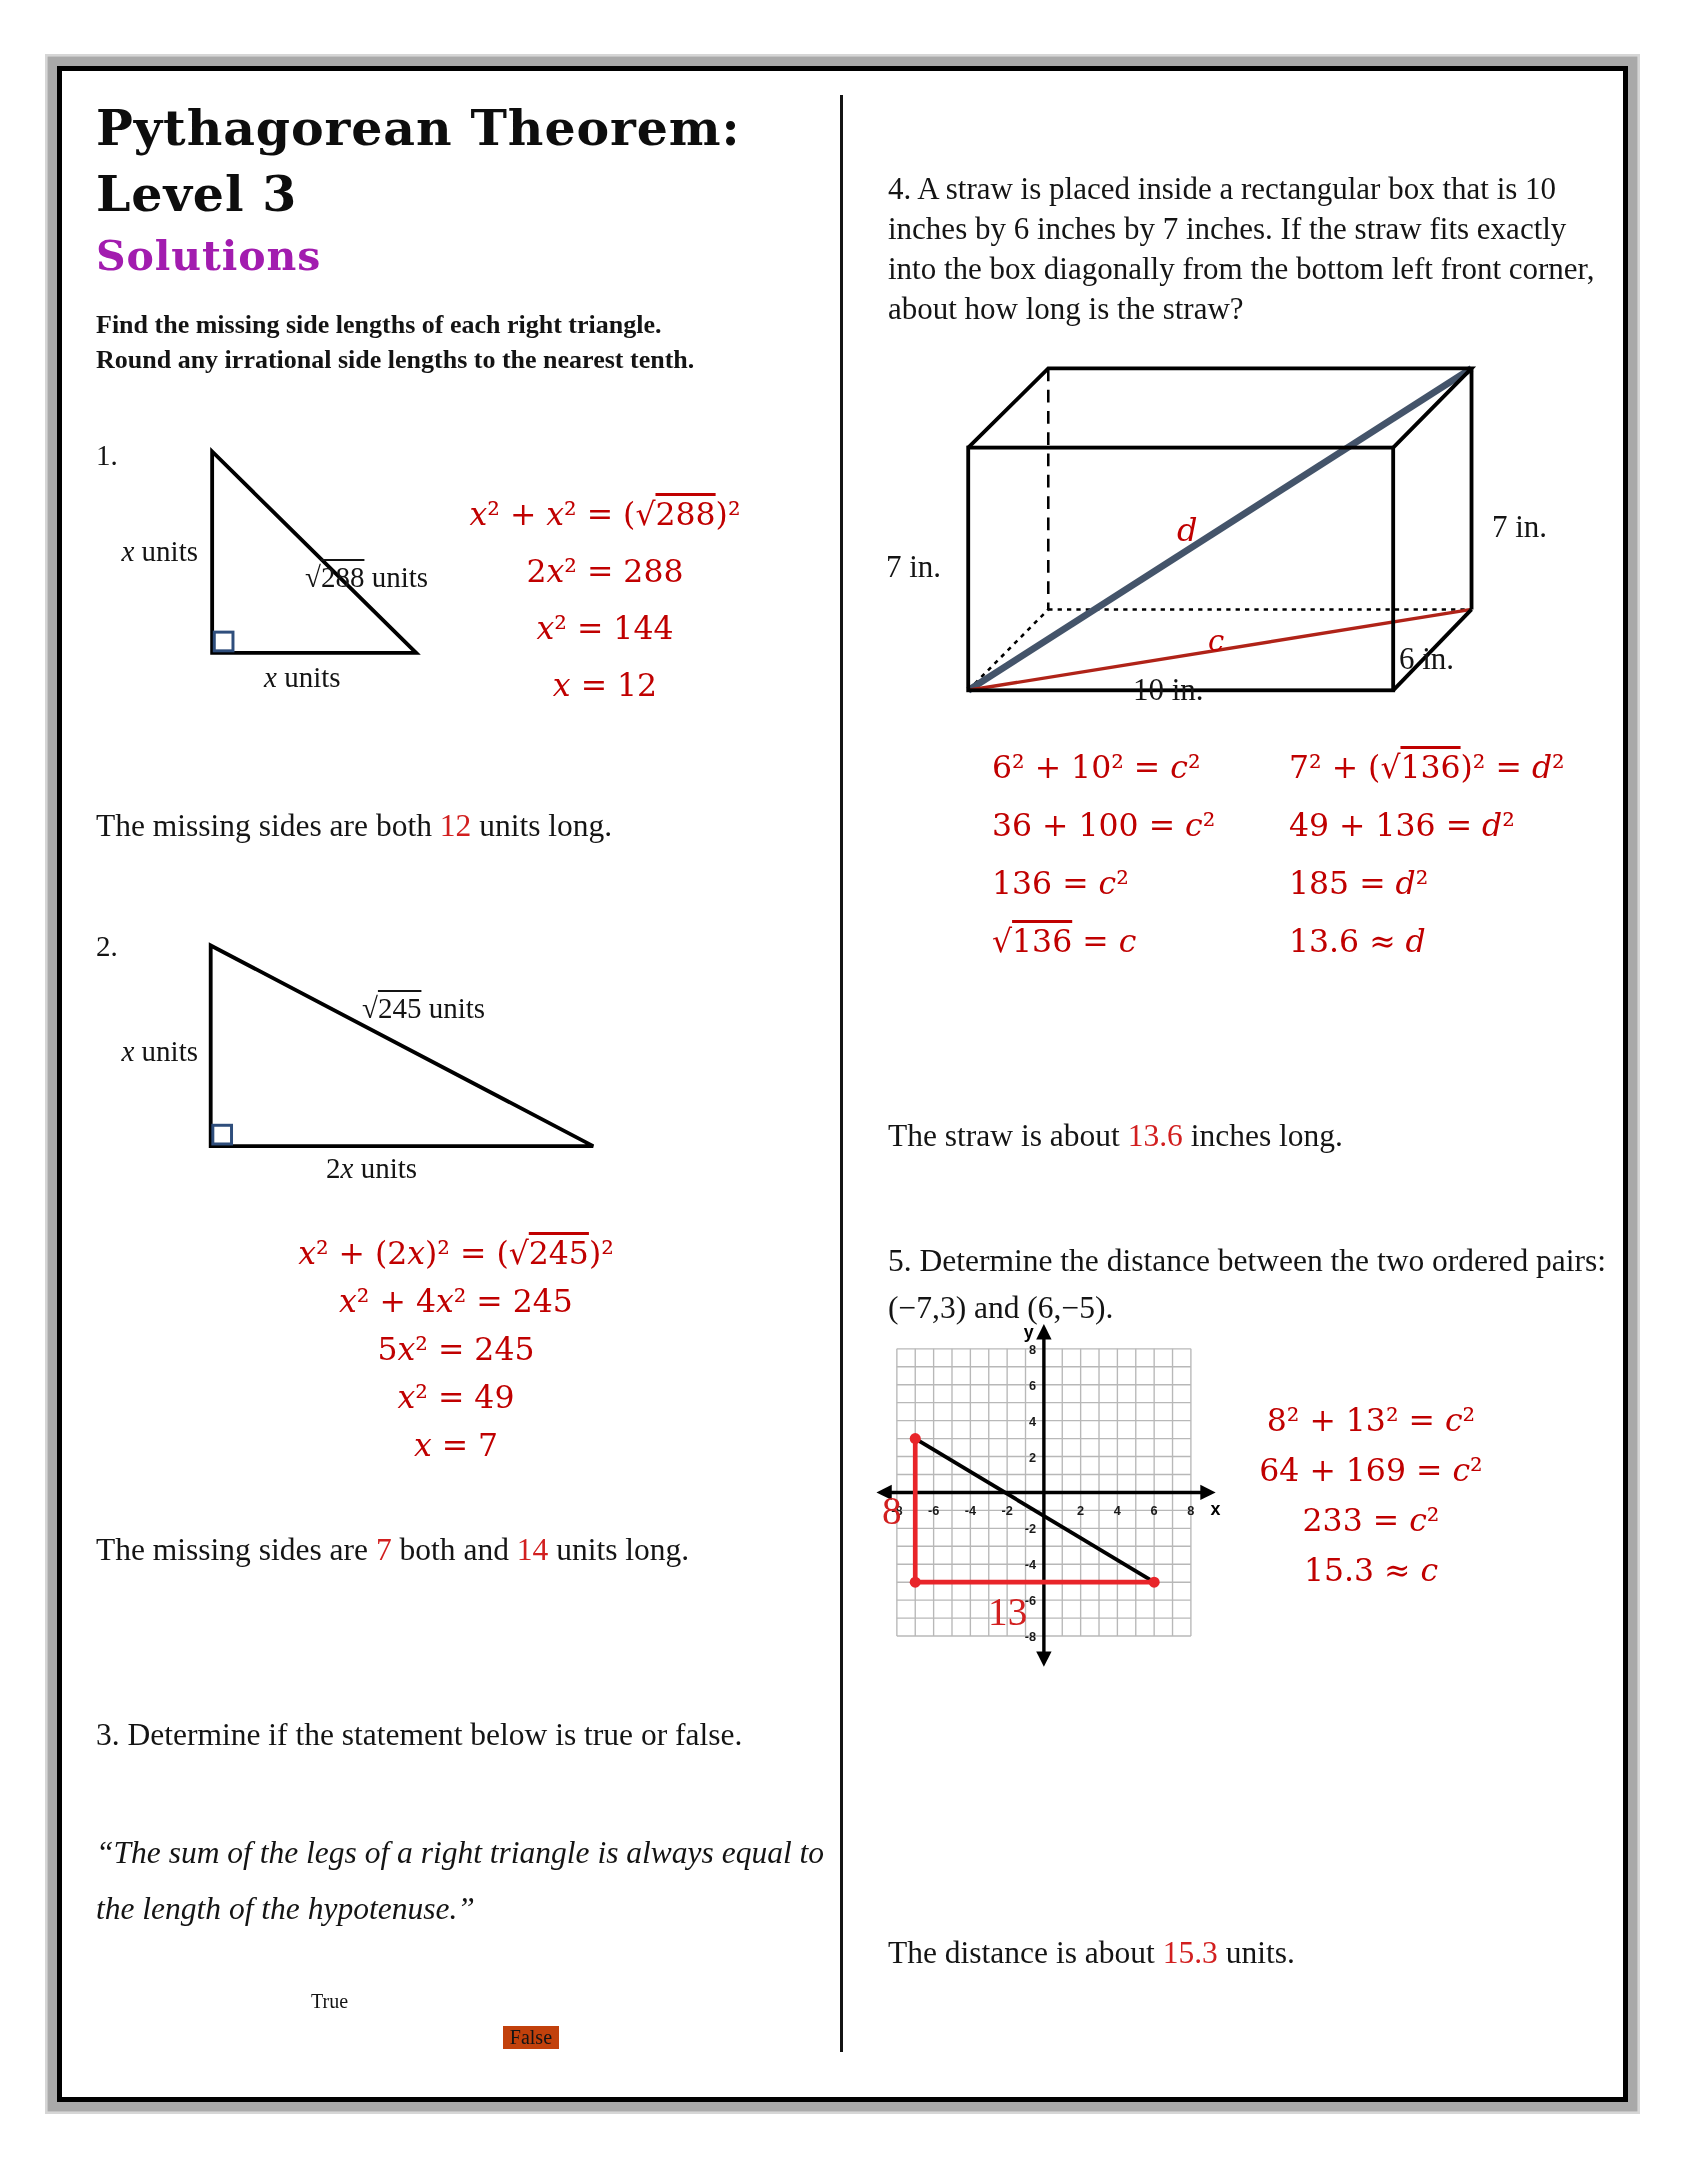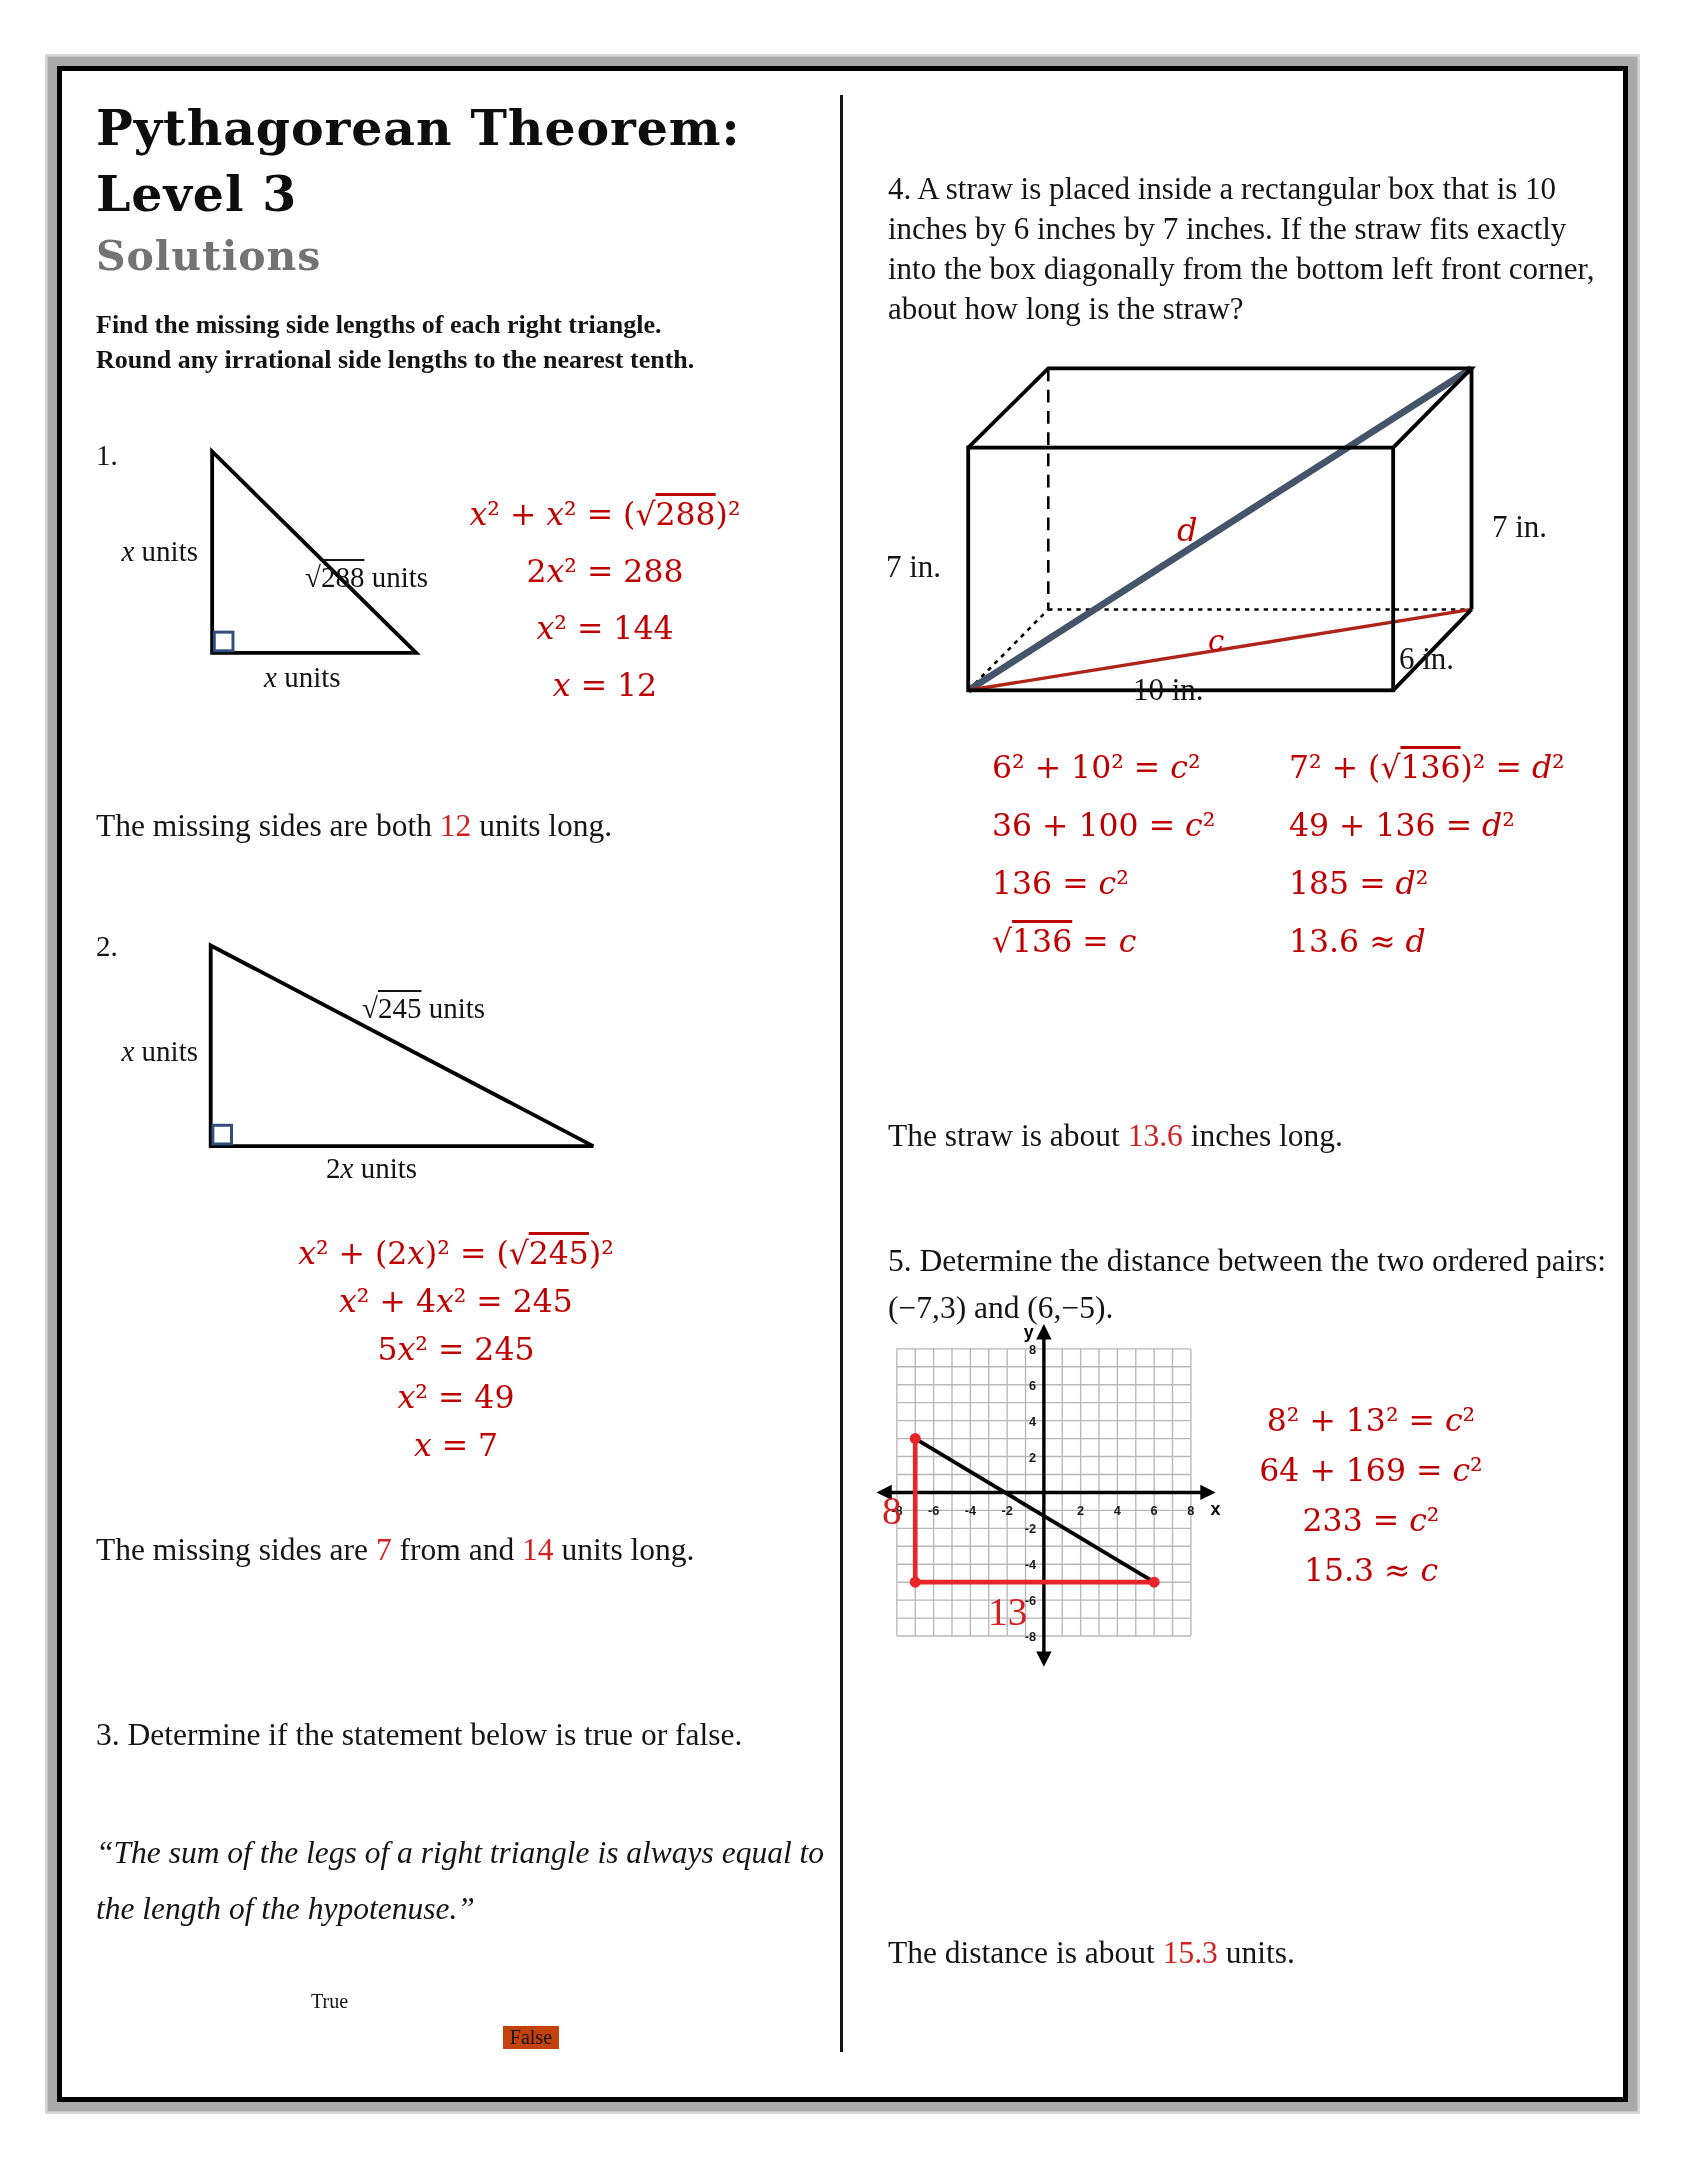--- a/index.html
+++ b/index.html
@@ -39,21 +39,21 @@
 
 <div class="canvas">
   <div class="frame"></div>
   <div class="divider"></div>
 
   <div class="abs title" style="left:96px;top:95px;">
     <div>Pythagorean Theorem:</div>
     <div>Level 3</div>
   </div>
 
-  <div class="abs solutions" style="left:96px;top:232px;color:#737373;">Solutions</div>
+  <div class="abs solutions" style="left:96px;top:232px;color:#a21caf;">Solutions</div>
 
   <div class="abs instr" style="left:96px;top:307px;">Find the missing side lengths of each right triangle. Round any irrational side lengths to the nearest tenth.</div>
 
   <div class="abs pnum" style="left:96px;top:439px;">1.</div>
 
   <svg class="abs" style="left:200px;top:443px;" width="230" height="221" viewBox="0 0 270 260">
     <polygon points="14,10 14,247 254,247" fill="none" stroke="#000" stroke-width="4.5" stroke-linejoin="miter"></polygon>
     <rect x="16.5" y="222.5" width="22" height="22" fill="none" stroke="#2f4e7c" stroke-width="3.5"></rect>
   </svg>
   <div class="abs tri-label math ralign" style="left:92px;top:535px;width:106px;"><i>x</i> units</div>
@@ -83,21 +83,21 @@
 
   <div class="abs stack" style="left:290px;top:1237px;width:332px;">
     <div class="eq math"><i>x</i>² + (2<i>x</i>)² = (√<span class="ol">245</span>)²</div>
     <div class="eq math"><i>x</i>² + 4<i>x</i>² = 245</div>
     <div class="eq math">5<i>x</i>² = 245</div>
     <div class="eq math"><i>x</i>² = 49</div>
     <div class="eq math"><i>x</i> = 7</div>
   </div>
 
   <div class="abs answer" style="left:96px;top:1532px;">
-    <span>The missing sides are </span><span class="vred">7</span><span> from and </span><span class="vred">14</span><span> units long.</span>
+    <span>The missing sides are </span><span class="vred">7</span><span> both and </span><span class="vred">14</span><span> units long.</span>
   </div>
 
   <div class="abs answer" style="left:96px;top:1717px;">3. Determine if the statement below is true or false.</div>
   <div class="abs quote" style="left:96px;top:1825px;">“The sum of the legs of a right triangle is always equal to the length of the hypotenuse.”</div>
   <div class="abs tf" style="left:311px;top:1990px;">True</div>
   <div class="abs tf hl" style="left:503px;top:1990px;">False</div>
 
   <div class="abs prompt" style="left:888px;top:169px;width:734px;">4. A straw is placed inside a rectangular box that is 10 inches by 6 inches by 7 inches. If the straw fits exactly into the box diagonally from the bottom left front corner, about how long is the straw?</div>
 
   <svg class="abs" style="left:958px;top:358px;" width="528" height="341" viewBox="0 0 620 400">

